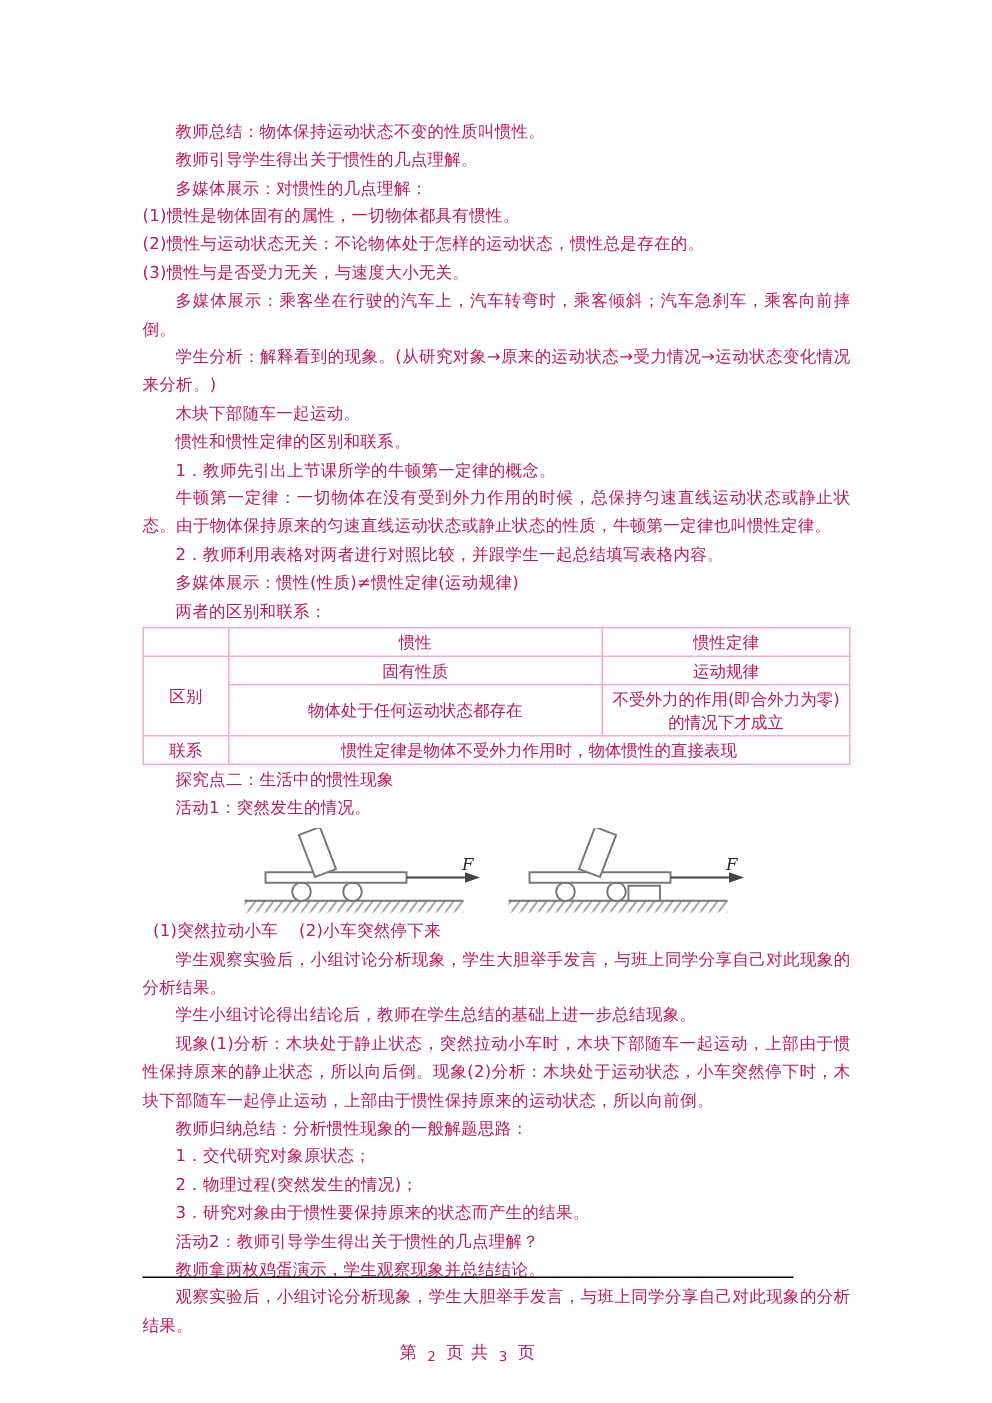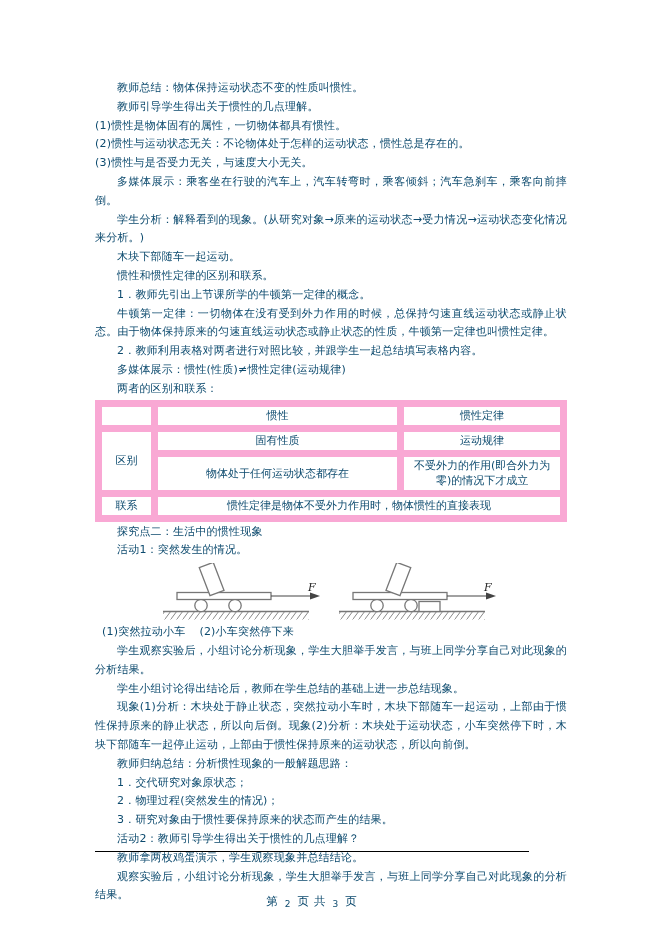--- a/index.html
+++ b/index.html
@@ -1,41 +1,41 @@
 <!DOCTYPE html>
 <html><head>
 <meta charset="utf-8">
 <style>
   html,body{margin:0;padding:0;background:#fff;}
   .page{
     position:relative;
     width:661px;height:935px;
     background:#fff;
-    color:#0c4a6e;
+    color:#be185d;
     font-family:"DejaVu Sans",sans-serif;
     overflow:hidden;
   }
   .content{
     position:absolute;left:95px;top:79px;width:472px;
   }
   .para{
     font-size:11px;
     line-height:18.8px;
     text-align:justify;
     letter-spacing:0.2px;
   }
   .para.ind{text-indent:22px;}
   
   table.cmp{
     border-collapse:collapse;
     width:100%;
     margin:1px 0 1px 0;
   }
   table.cmp td{
-    border:7px solid #f9a8d4;
+    border:1px solid #f9a8d4;
     font-size:11px;
     line-height:15px;
     padding:1.5px 3px;
     text-align:center;
     vertical-align:middle;
   }
   .col-label{width:12%;}
   .col-inertia{width:53%;}
   .col-law{width:35%;}
   
@@ -80,20 +80,21 @@
 </style>
 </head>
 <body>
 
 <div class="page">
   <div class="content">
 
     <div>
         <div class="para ind">教师总结：物体保持运动状态不变的性质叫惯性。</div>
         <div class="para ind">教师引导学生得出关于惯性的几点理解。</div>
+        <div class="para ind">多媒体展示：对惯性的几点理解：</div>
         <div class="para">(1)惯性是物体固有的属性，一切物体都具有惯性。</div>
         <div class="para">(2)惯性与运动状态无关：不论物体处于怎样的运动状态，惯性总是存在的。</div>
         <div class="para">(3)惯性与是否受力无关，与速度大小无关。</div>
         <div class="para ind">多媒体展示：乘客坐在行驶的汽车上，汽车转弯时，乘客倾斜；汽车急刹车，乘客向前摔倒。</div>
         <div class="para ind">学生分析：解释看到的现象。(从研究对象→原来的运动状态→受力情况→运动状态变化情况来分析。)</div>
         <div class="para ind">木块下部随车一起运动。</div>
         <div class="para ind">惯性和惯性定律的区别和联系。</div>
         <div class="para ind">1．教师先引出上节课所学的牛顿第一定律的概念。</div>
         <div class="para ind">牛顿第一定律：一切物体在没有受到外力作用的时候，总保持匀速直线运动状态或静止状态。由于物体保持原来的匀速直线运动状态或静止状态的性质，牛顿第一定律也叫惯性定律。</div>
         <div class="para ind">2．教师利用表格对两者进行对照比较，并跟学生一起总结填写表格内容。</div>

